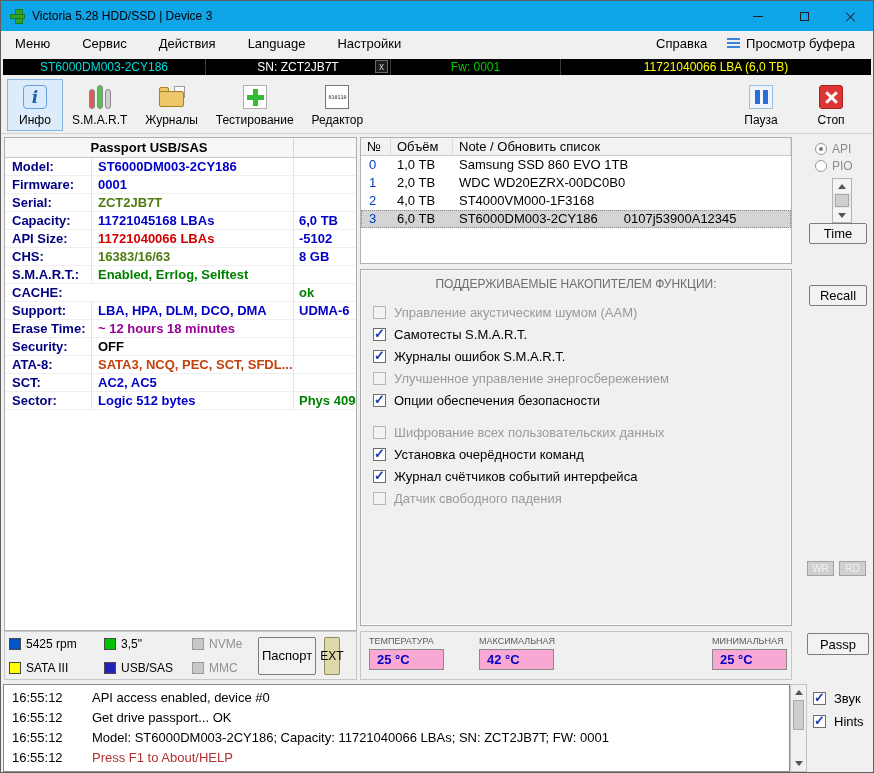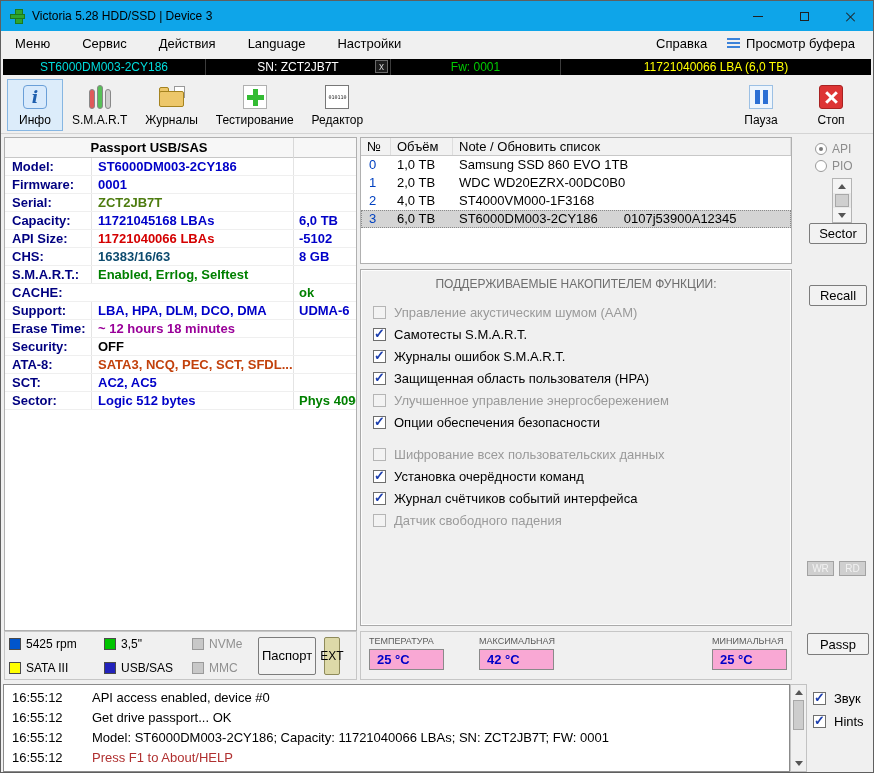--- a/index.html
+++ b/index.html
@@ -273,21 +273,21 @@
         <span class="pv" style="color: rgb(0, 0, 200);">11721045168 LBAs</span>
         <span class="px" style="color: rgb(0, 0, 200);">6,0 TB</span>
       </div>
     <div class="prow">
         <span class="pl">API Size:</span>
         <span class="pv" style="color: rgb(212, 0, 0);">11721040066 LBAs</span>
         <span class="px" style="color: rgb(0, 0, 200);">-5102</span>
       </div>
     <div class="prow">
         <span class="pl">CHS:</span>
-        <span class="pv" style="color: #0c4a6e;">16383/16/63</span>
+        <span class="pv" style="color: #4d7c0f;">16383/16/63</span>
         <span class="px" style="color: rgb(0, 0, 200);">8 GB</span>
       </div>
     <div class="prow">
         <span class="pl">S.M.A.R.T.:</span>
         <span class="pv" style="color: rgb(0, 128, 0);">Enabled, Errlog, Selftest</span>
         <span class="px"></span>
       </div>
     <div class="prow">
         <span class="pl">CACHE:</span>
         <span class="pv" style="color: rgb(0, 0, 200); margin-top: 28px;">Unk.size; L/A=ON; Wr=ON;</span>
@@ -394,24 +394,20 @@
         <span class="cb"></span>
         <span>Управление акустическим шумом (AAM)</span>
       </div>
     <div class="feature">
         <span class="cb checked"></span>
         <span>Самотесты S.M.A.R.T.</span>
       </div>
     <div class="feature">
         <span class="cb checked"></span>
         <span>Журналы ошибок S.M.A.R.T.</span>
-      </div>
-    <div class="feature">
-        <span class="cb checked"></span>
-        <span>Защищенная область пользователя (HPA)</span>
       </div>
     <div class="feature disabled">
         <span class="cb"></span>
         <span>Улучшенное управление энергосбережением</span>
       </div>
     <div class="feature">
         <span class="cb checked"></span>
         <span>Опции обеспечения безопасности</span>
       </div>
     <div class="feature disabled gap">
@@ -457,21 +453,21 @@
   </div>
   <div class="mini-scroll">
     <span class="ms-arrow">
         <span class="tri-up"></span>
       </span>
     <span class="ms-thumb"></span>
     <span class="ms-arrow">
         <span class="tri-down"></span>
       </span>
   </div>
-  <div class="btn btn-sleep">Sector</div>
+  <div class="btn btn-sleep">Time</div>
   <div class="btn btn-recall">Recall</div>
   <div class="btn-tiny btn-wr">WR</div>
   <div class="btn-tiny btn-rd">RD</div>
   <div class="btn btn-passp">Passp</div>
 
   <div class="log">
     <div class="log-line">
         <span class="log-time">16:55:12</span>
         <span style="color: rgb(0, 0, 0);">API access enabled, device #0</span>
       </div>

